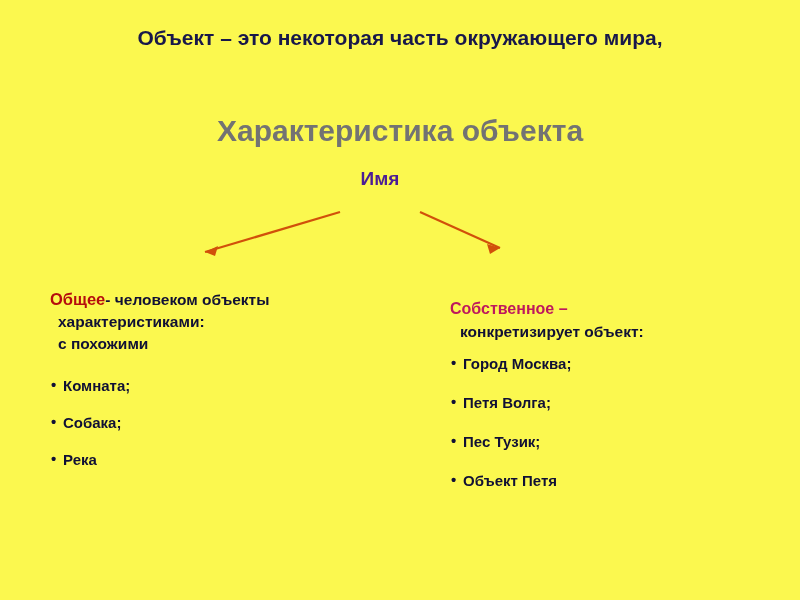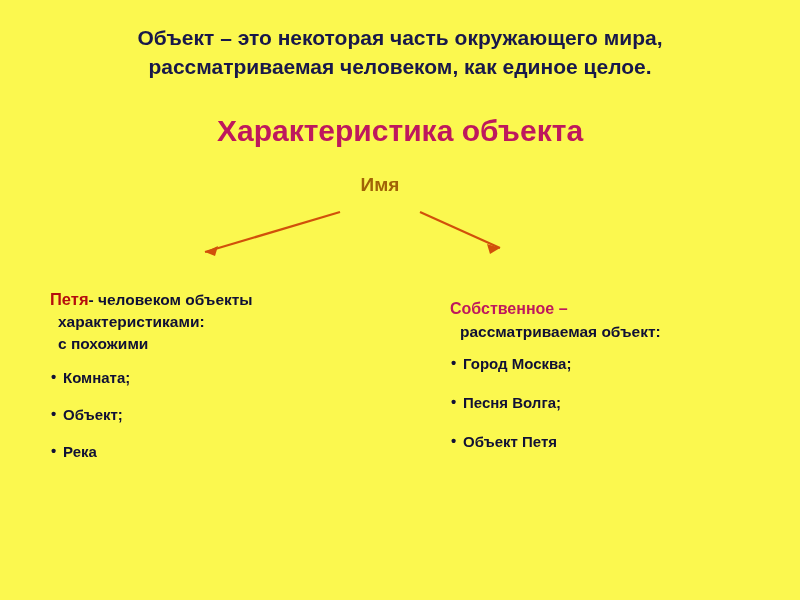--- a/index.html
+++ b/index.html
@@ -32,32 +32,32 @@
     line-height: 1.38;
   }
   .title {
     position: absolute;
     left: 40px;
     top: 113px;
     width: 720px;
     text-align: center;
     font-size: 30px;
     font-weight: bold;
-    color: #be185d;
+    color: #737373;
     line-height: 1.2;
   }
   .name-label {
     position: absolute;
     left: 40px;
-    top: 174px;
+    top: 168px;
     width: 680px;
     text-align: center;
     font-size: 19px;
     font-weight: bold;
-    color: #a16207;
+    color: #4c1d95;
   }
   .arrows {
     position: absolute;
     left: 0;
     top: 0;
     width: 800px;
     height: 600px;
     pointer-events: none;
   }
   .col {
@@ -108,69 +108,69 @@
     position: absolute;
     left: 1px;
     top: -1px;
     font-size: 15px;
     color: #101035;
   }
   .col-right ul.bullets li {
     margin-bottom: 21px;
   }
   .col-left ul.bullets {
-    margin-top: 14px;
+    margin-top: 22px;
   }
   .col-right ul.bullets {
     margin-top: 12px;
   }
   .indent1 { display: block; padding-left: 8px; }
   .indent2 { display: block; padding-left: 10px; }
 </style>
 </head>
 <body>
 
 <div class="slide">
 
   <div class="intro">
     <span>Объект – это некоторая часть окружающего мира,</span><br>
-    <span>рассматриваемая человеком, как единое целое.</span>
   </div>
 
   <div class="title">Характеристика объекта</div>
 
   <div class="name-label">Имя</div>
 
   <svg class="arrows" viewBox="0 0 800 600" width="800" height="600">
     <g stroke="#d1500a" stroke-width="2.2" fill="none">
       <line x1="340" y1="212" x2="205" y2="252"></line>
       <polygon points="205,252 218,246 215,256" fill="#d1500a" stroke="none"></polygon>
       <line x1="420" y1="212" x2="500" y2="248"></line>
       <polygon points="500,248 487,244 490,254" fill="#d1500a" stroke="none"></polygon>
     </g>
   </svg>
 
   <div class="col col-left">
     <p class="lead">
-      <span class="hl">Петя</span><span>- человеком объекты</span>
+      <span class="hl">Общее</span><span>- человеком объекты</span>
       <span class="indent1">характеристиками:</span>
       <span class="indent1">с похожими</span>
     </p>
     <ul class="bullets">
       <li>Комната;</li>
-      <li>Объект;</li>
+      <li>Собака;</li>
       <li>Река</li>
     </ul>
   </div>
 
   <div class="col col-right">
     <p class="lead">
       <span class="hl-sm">Собственное –</span>
-      <span class="indent2">рассматриваемая объект:</span>
+      <span class="indent2">конкретизирует объект:</span>
     </p>
     <ul class="bullets">
       <li>Город Москва;</li>
-      <li>Песня Волга;</li>
+      <li>Петя Волга;</li>
+      <li>Пес Тузик;</li>
       <li>Объект Петя</li>
     </ul>
   </div>
 
 </div>
 
 </body></html>

